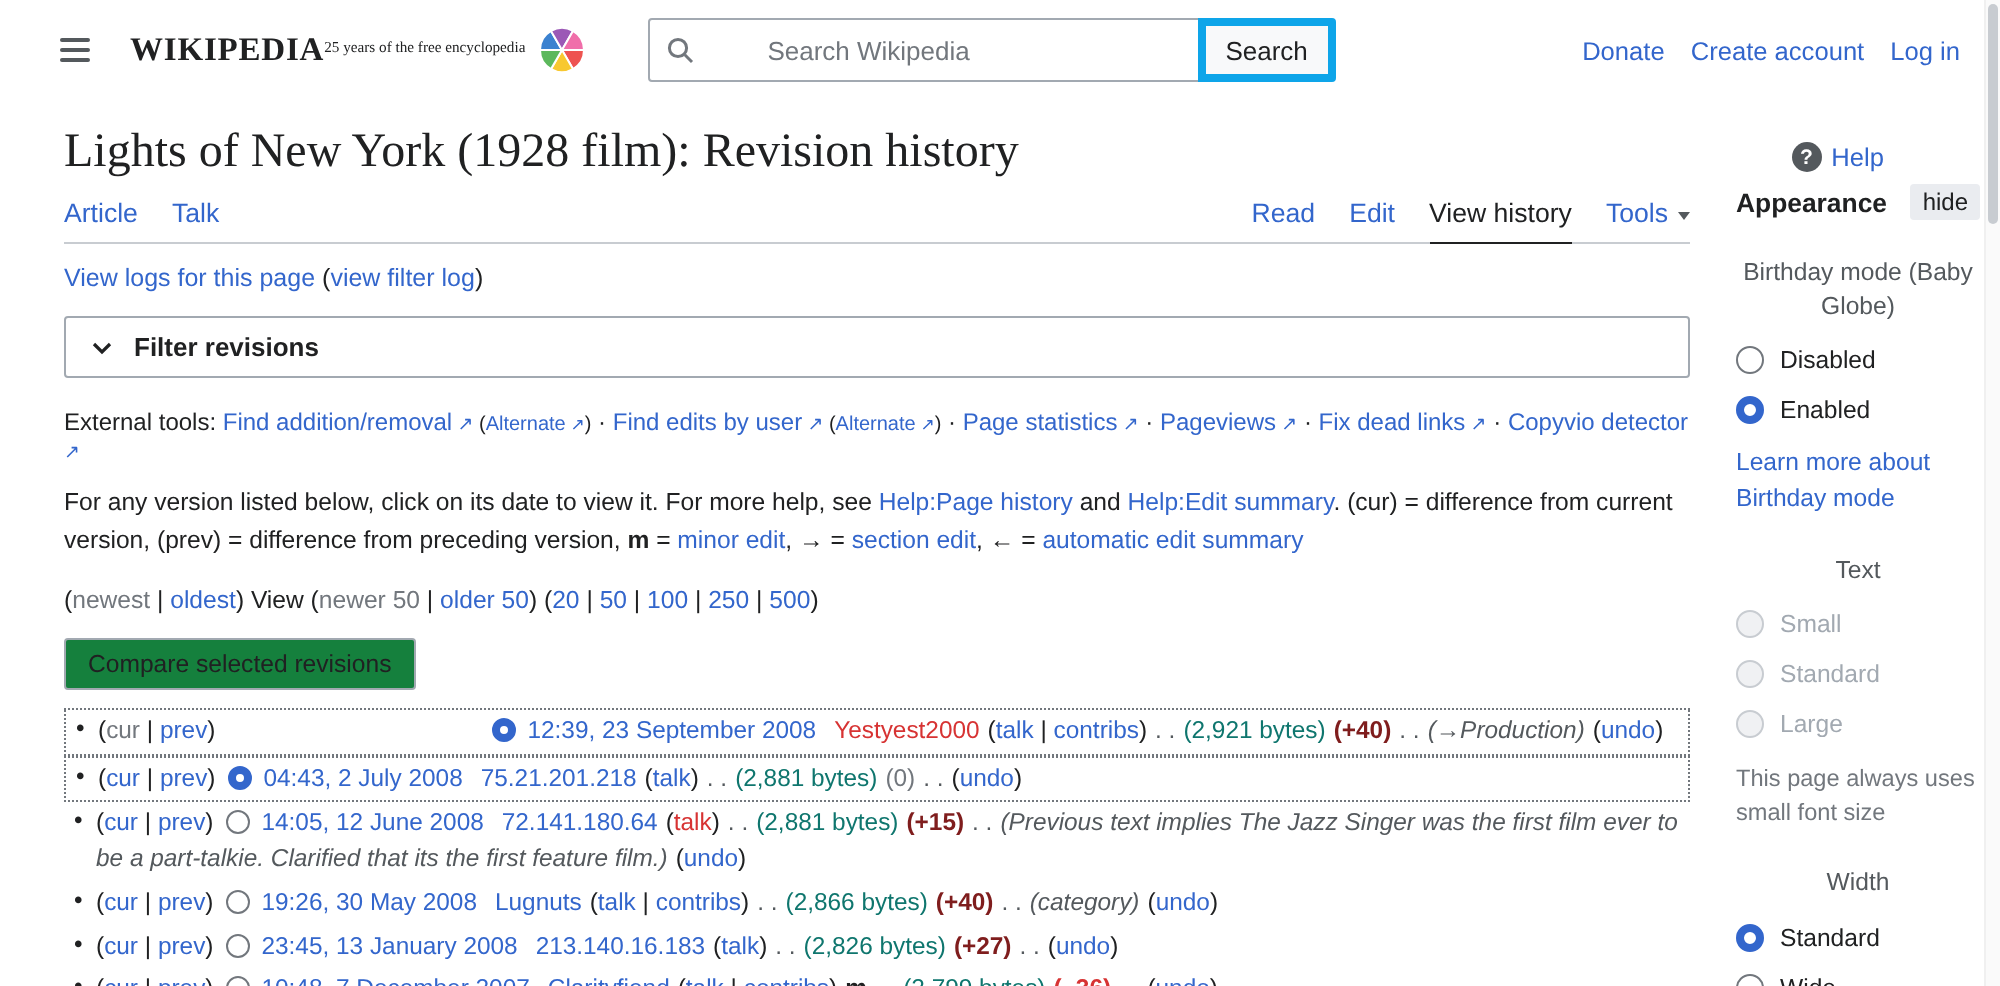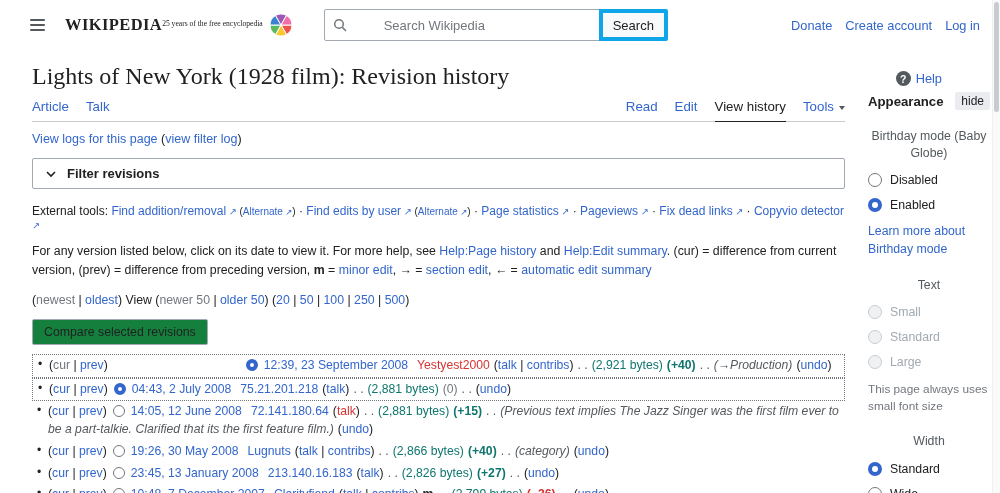--- a/index.html
+++ b/index.html
@@ -61,21 +61,21 @@
   .histlinks{margin-right:3px;}
   .radio{display:inline-block;width:12px;height:12px;box-sizing:border-box;border:1px solid #72777d;border-radius:50%;background:#fff;vertical-align:-2px;margin:0 6px 0 3px;cursor:pointer;}
   .radio.checked{border:4px solid #3366cc;}
   .radio.indent{margin-left:135px;}
   .rdate{margin-right:9px;}
   .ruser{margin-right:4px;}
   .minor{font-weight:bold;margin-left:4px;}
   .sep{color:#54595d;margin:0 4px;}
   .size{color:#0f766e;}
   .delta{margin-left:4px;font-weight:bold;}
-  .delta-pos{color:#0f766e;}
+  .delta-pos{color:#7f1d1d;}
   .delta-neg{color:#d73333;}
   .delta-zero{color:#72777d;font-weight:normal;}
   .comment{font-style:italic;color:#54595d;margin-right:4px;}
   .undo-wrap{white-space:nowrap;}
 
   
   .sidebar{position:absolute;left:868px;top:92px;width:122px;font-size:12.3px;}
   .sb-top{display:flex;align-items:center;justify-content:space-between;}
   .sb-title{font-weight:bold;font-size:13.2px;}
   .hide-btn{font-size:12px;background:#eaecf0;border-radius:2px;padding:2px 6px;cursor:pointer;}

